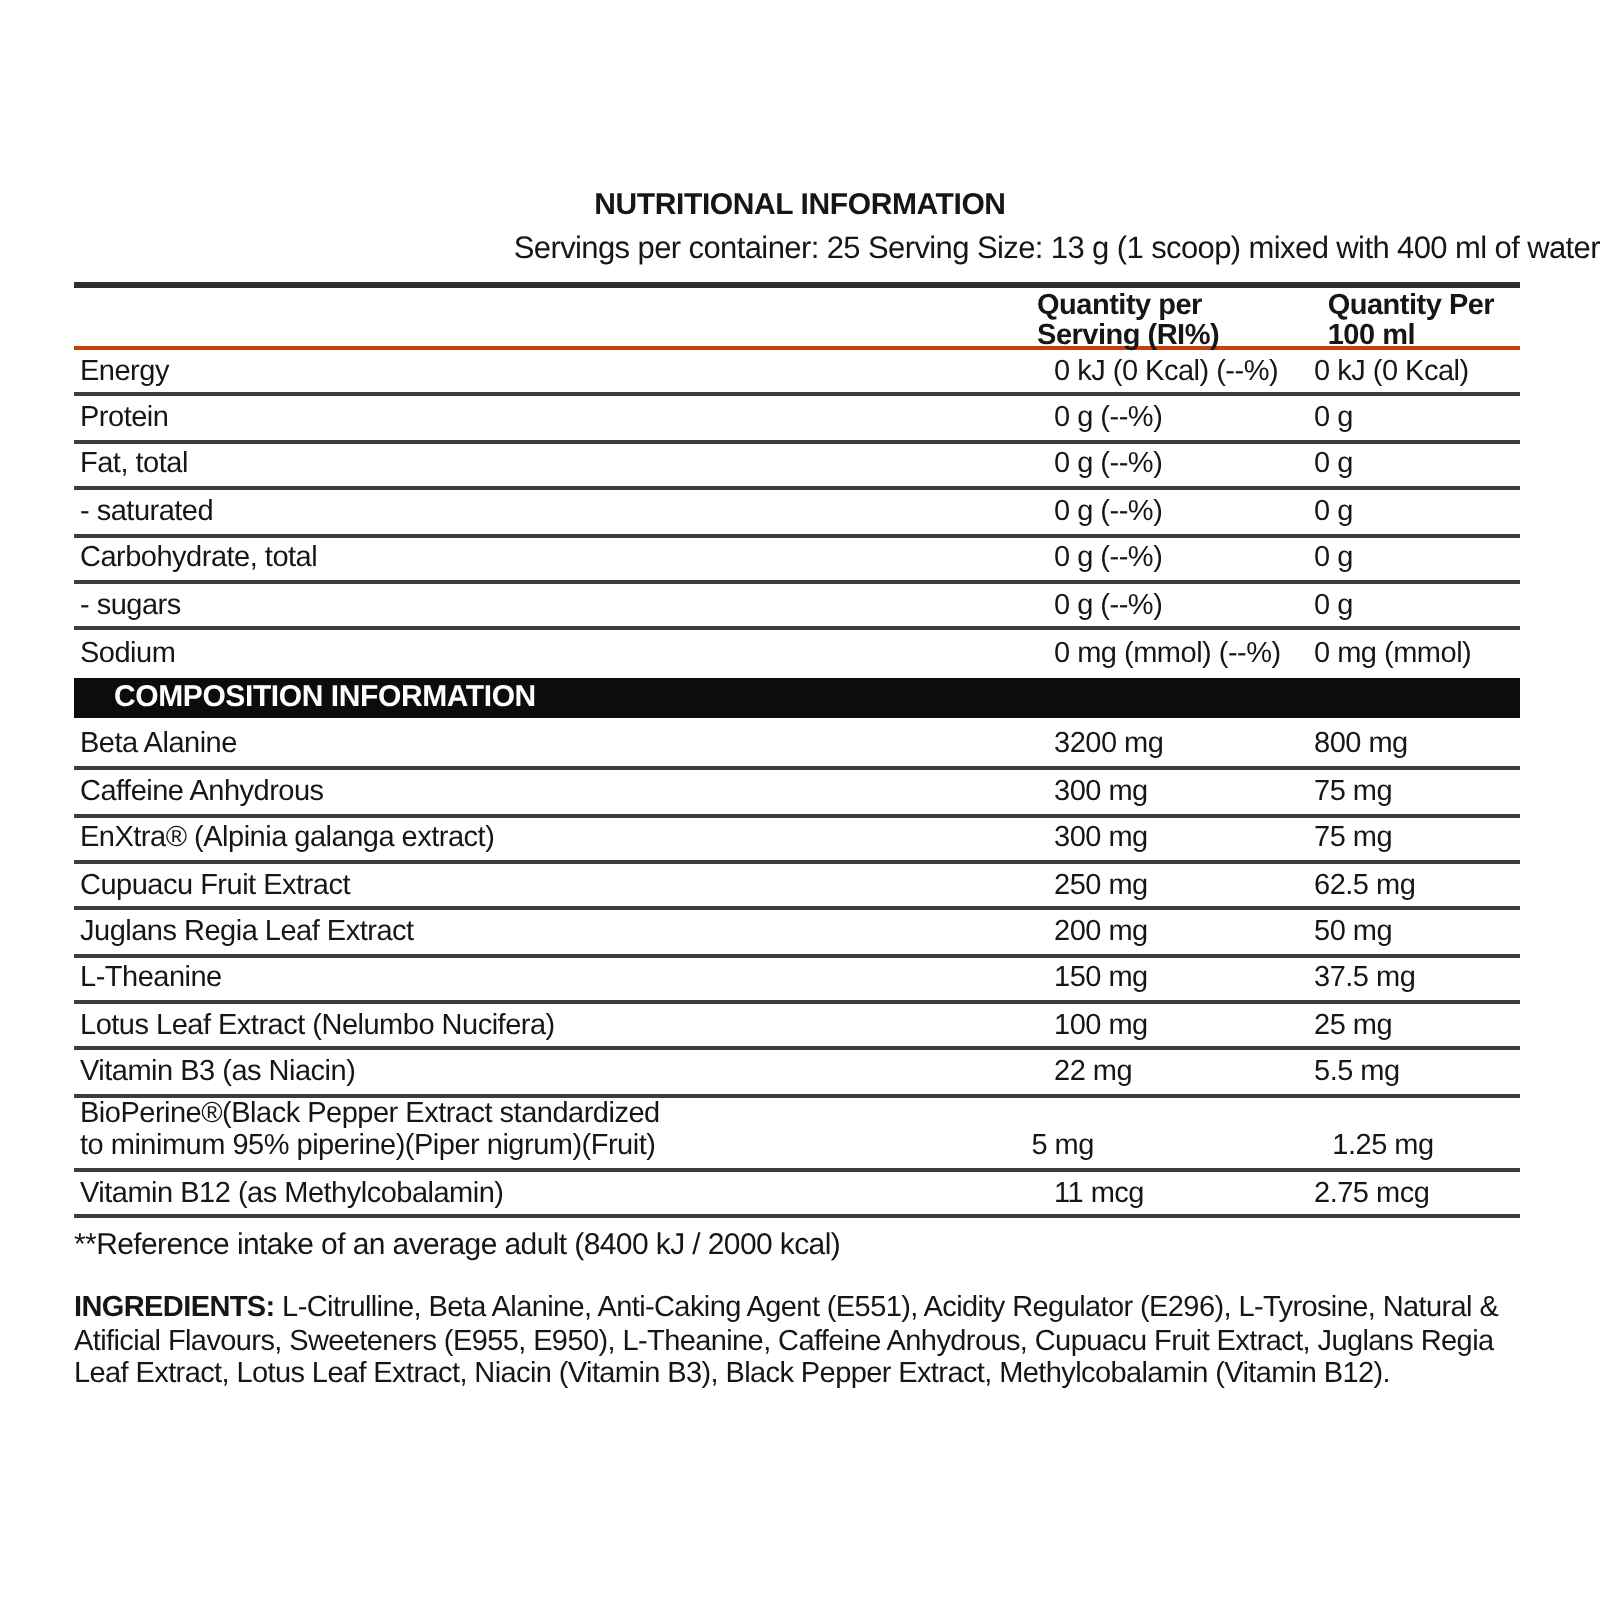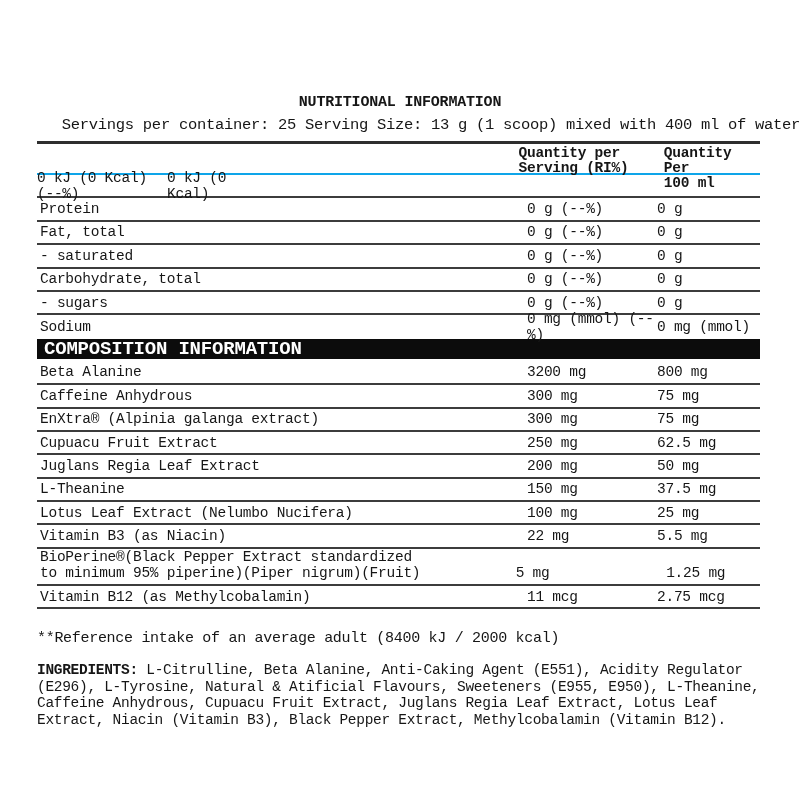--- a/index.html
+++ b/index.html
@@ -3,21 +3,21 @@
 <meta charset="utf-8">
 <style>
   * { margin: 0; padding: 0; box-sizing: border-box; }
   html, body {
     width: 800px; height: 800px;
     background: #ffffff;
     font-family: "Liberation Sans", sans-serif;
     color: #161616;
     overflow: hidden;
   }
-  .page { width: 800px; height: 786px; padding-top: 95px; font-family: Liberation Mono, monospace; }
+  .page { width: 800px; height: 786px; padding-top: 95px; }
 
   .title {
     text-align: center;
     font-size: 15px; font-weight: 700;
     letter-spacing: -0.2px;
     line-height: 16px;
   }
   .subtitle {
     text-align: right;
     font-size: 15.5px; font-weight: 400;
@@ -29,21 +29,21 @@
   .ntable {
     width: 723px;
     margin-left: 37px;
     margin-top: 8px;
     border-top: 3px solid #2e2e2e;
   }
 
   .thead {
     display: flex;
     height: 31px;
-    border-bottom: 2px solid #0ea5e9;
+    border-bottom: 2px solid #c2410c;
     padding-top: 1px;
     gap: 24px;
   }
   .trow {
     display: flex;
     align-items: center;
     height: 23.4px;
     border-bottom: 2px solid #3c3c3c;
   }
   .trow.noline { border-bottom: none; }
@@ -64,29 +64,29 @@
 
   .section-bar {
     height: 20px;
     background: #0c0c0c;
     color: #ffffff;
     display: flex;
     align-items: center;
     margin-bottom: 3px;
   }
   .section-bar span {
-    font-size: 19px; font-weight: 700;
+    font-size: 15px; font-weight: 700;
     letter-spacing: -0.2px;
-    padding-left: 7px;
+    padding-left: 20px;
   }
 
   .footnote {
     width: 723px;
     margin-left: 37px;
-    margin-top: 21px;
+    margin-top: 5px;
     font-size: 15px;
     letter-spacing: -0.3px;
   }
 
   .ingredients {
     width: 728px;
     margin-left: 37px;
     margin-top: 15px;
     font-size: 14.5px;
     letter-spacing: -0.3px;
@@ -106,20 +106,21 @@
 
     <div class="thead">
       <div class="c label"></div>
       <div class="c v1">Quantity per
 Serving (RI%)</div>
       <div class="c v2">Quantity Per
 100 ml</div>
     </div>
 
     <div class="trow">
+      <div class="c label">Energy</div>
       <div class="c v1">0 kJ (0 Kcal) (--%)</div>
       <div class="c v2">0 kJ (0 Kcal)</div>
     </div>
     <div class="trow">
       <div class="c label">Protein</div>
       <div class="c v1">0 g (--%)</div>
       <div class="c v2">0 g</div>
     </div>
     <div class="trow">
       <div class="c label">Fat, total</div>

